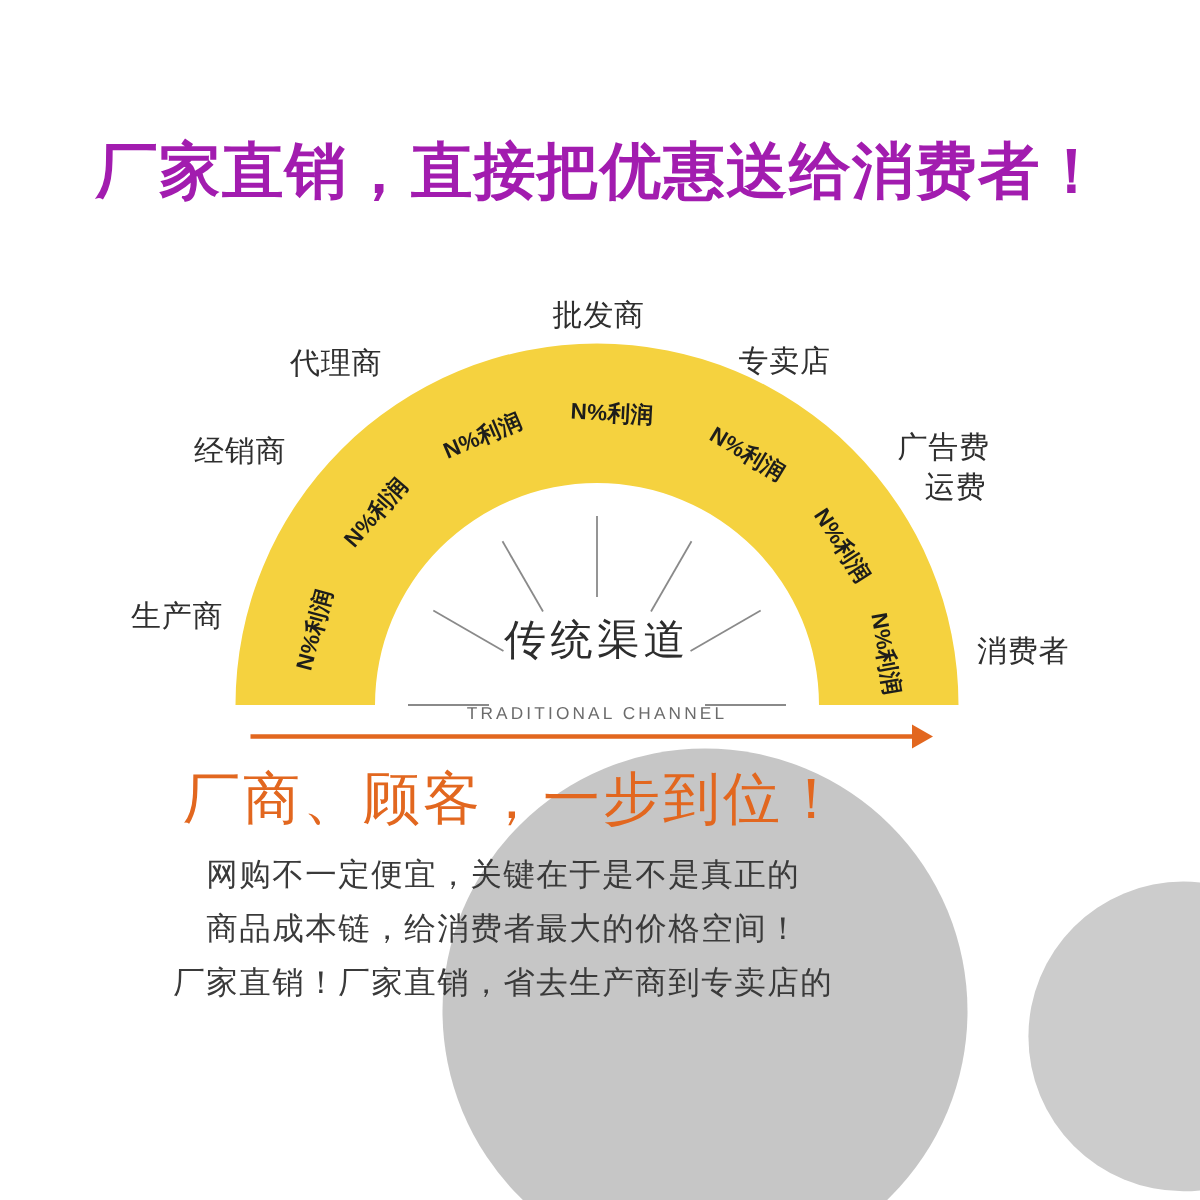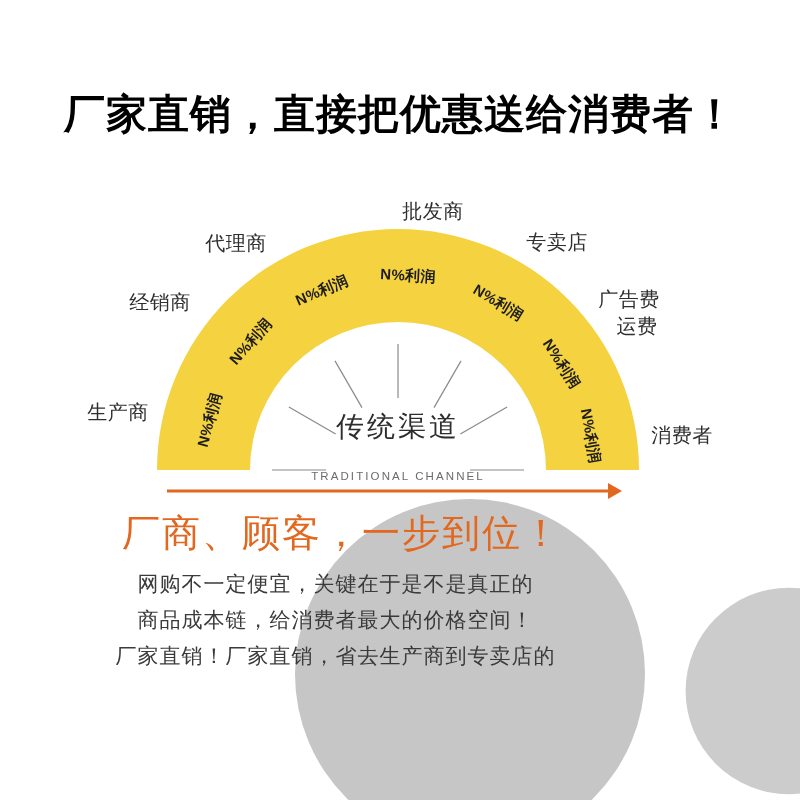--- a/index.html
+++ b/index.html
@@ -9,21 +9,21 @@
     font-family:"Liberation Sans","DejaVu Sans",sans-serif;
     -webkit-font-smoothing:antialiased;
   }
   #poster{position:relative;width:800px;height:800px;background:#fff;}
 
   
   .headline{
     position:absolute;left:0;top:86px;width:800px;
     text-align:center;
     font-size:41px;line-height:56px;font-weight:700;
-    letter-spacing:1px;color:#000000;
+    letter-spacing:1px;color:#a21caf;
     white-space:nowrap;
   }
 
   
   .stage{position:absolute;left:0;top:0;width:800px;height:800px;pointer-events:none;}
   .stage svg{position:absolute;left:0;top:0;width:800px;height:800px;overflow:visible;}
 
   
   .node-label{
     position:absolute;
@@ -113,23 +113,23 @@
         <span style="left: -146.791px; top: -127.603px; transform: translate(-50%, -50%) rotate(-49deg);">N%利润</span>
         <span style="left: -75.9972px; top: -179.038px; transform: translate(-50%, -50%) rotate(-23deg);">N%利润</span>
         <span style="left: 10.1793px; top: -194.233px; transform: translate(-50%, -50%) rotate(3deg);">N%利润</span>
         <span style="left: 100.175px; top: -166.719px; transform: translate(-50%, -50%) rotate(31deg);">N%利润</span>
         <span style="left: 163.121px; top: -105.932px; transform: translate(-50%, -50%) rotate(57deg);">N%利润</span>
         <span style="left: 191.545px; top: -33.7746px; transform: translate(-50%, -50%) rotate(80deg);">N%利润</span>
       </div>
 
     <div id="nodeLayer">
         <div class="node-label" style="left: 160px; top: 302px;">经销商</div>
-        <div class="node-label" style="left: 236px; top: 243px;">代理商</div>
-        <div class="node-label" style="left: 399px; top: 211px; margin-left: 34px;">批发商</div>
-        <div class="node-label" style="left: 557px; top: 242px;">专卖店</div>
+        <div class="node-label" style="left: 224px; top: 243px;">代理商</div>
+        <div class="node-label" style="left: 399px; top: 211px;">批发商</div>
+        <div class="node-label" style="left: 523px; top: 242px;">专卖店</div>
         <div class="node-label" style="left: 629px; top: 299px;">广告费</div>
         <div class="node-label" style="left: 637px; top: 326px;">运费</div>
       </div>
 
     <div class="center-cn">传统渠道</div>
     <div class="center-en">TRADITIONAL CHANNEL</div>
 
     <div class="node-label" style="left:118px;top:412px;">生产商</div>
     <div class="people" style="left:70px;top:424px;">
       <svg width="96" height="80" viewBox="0 0 96 80">

